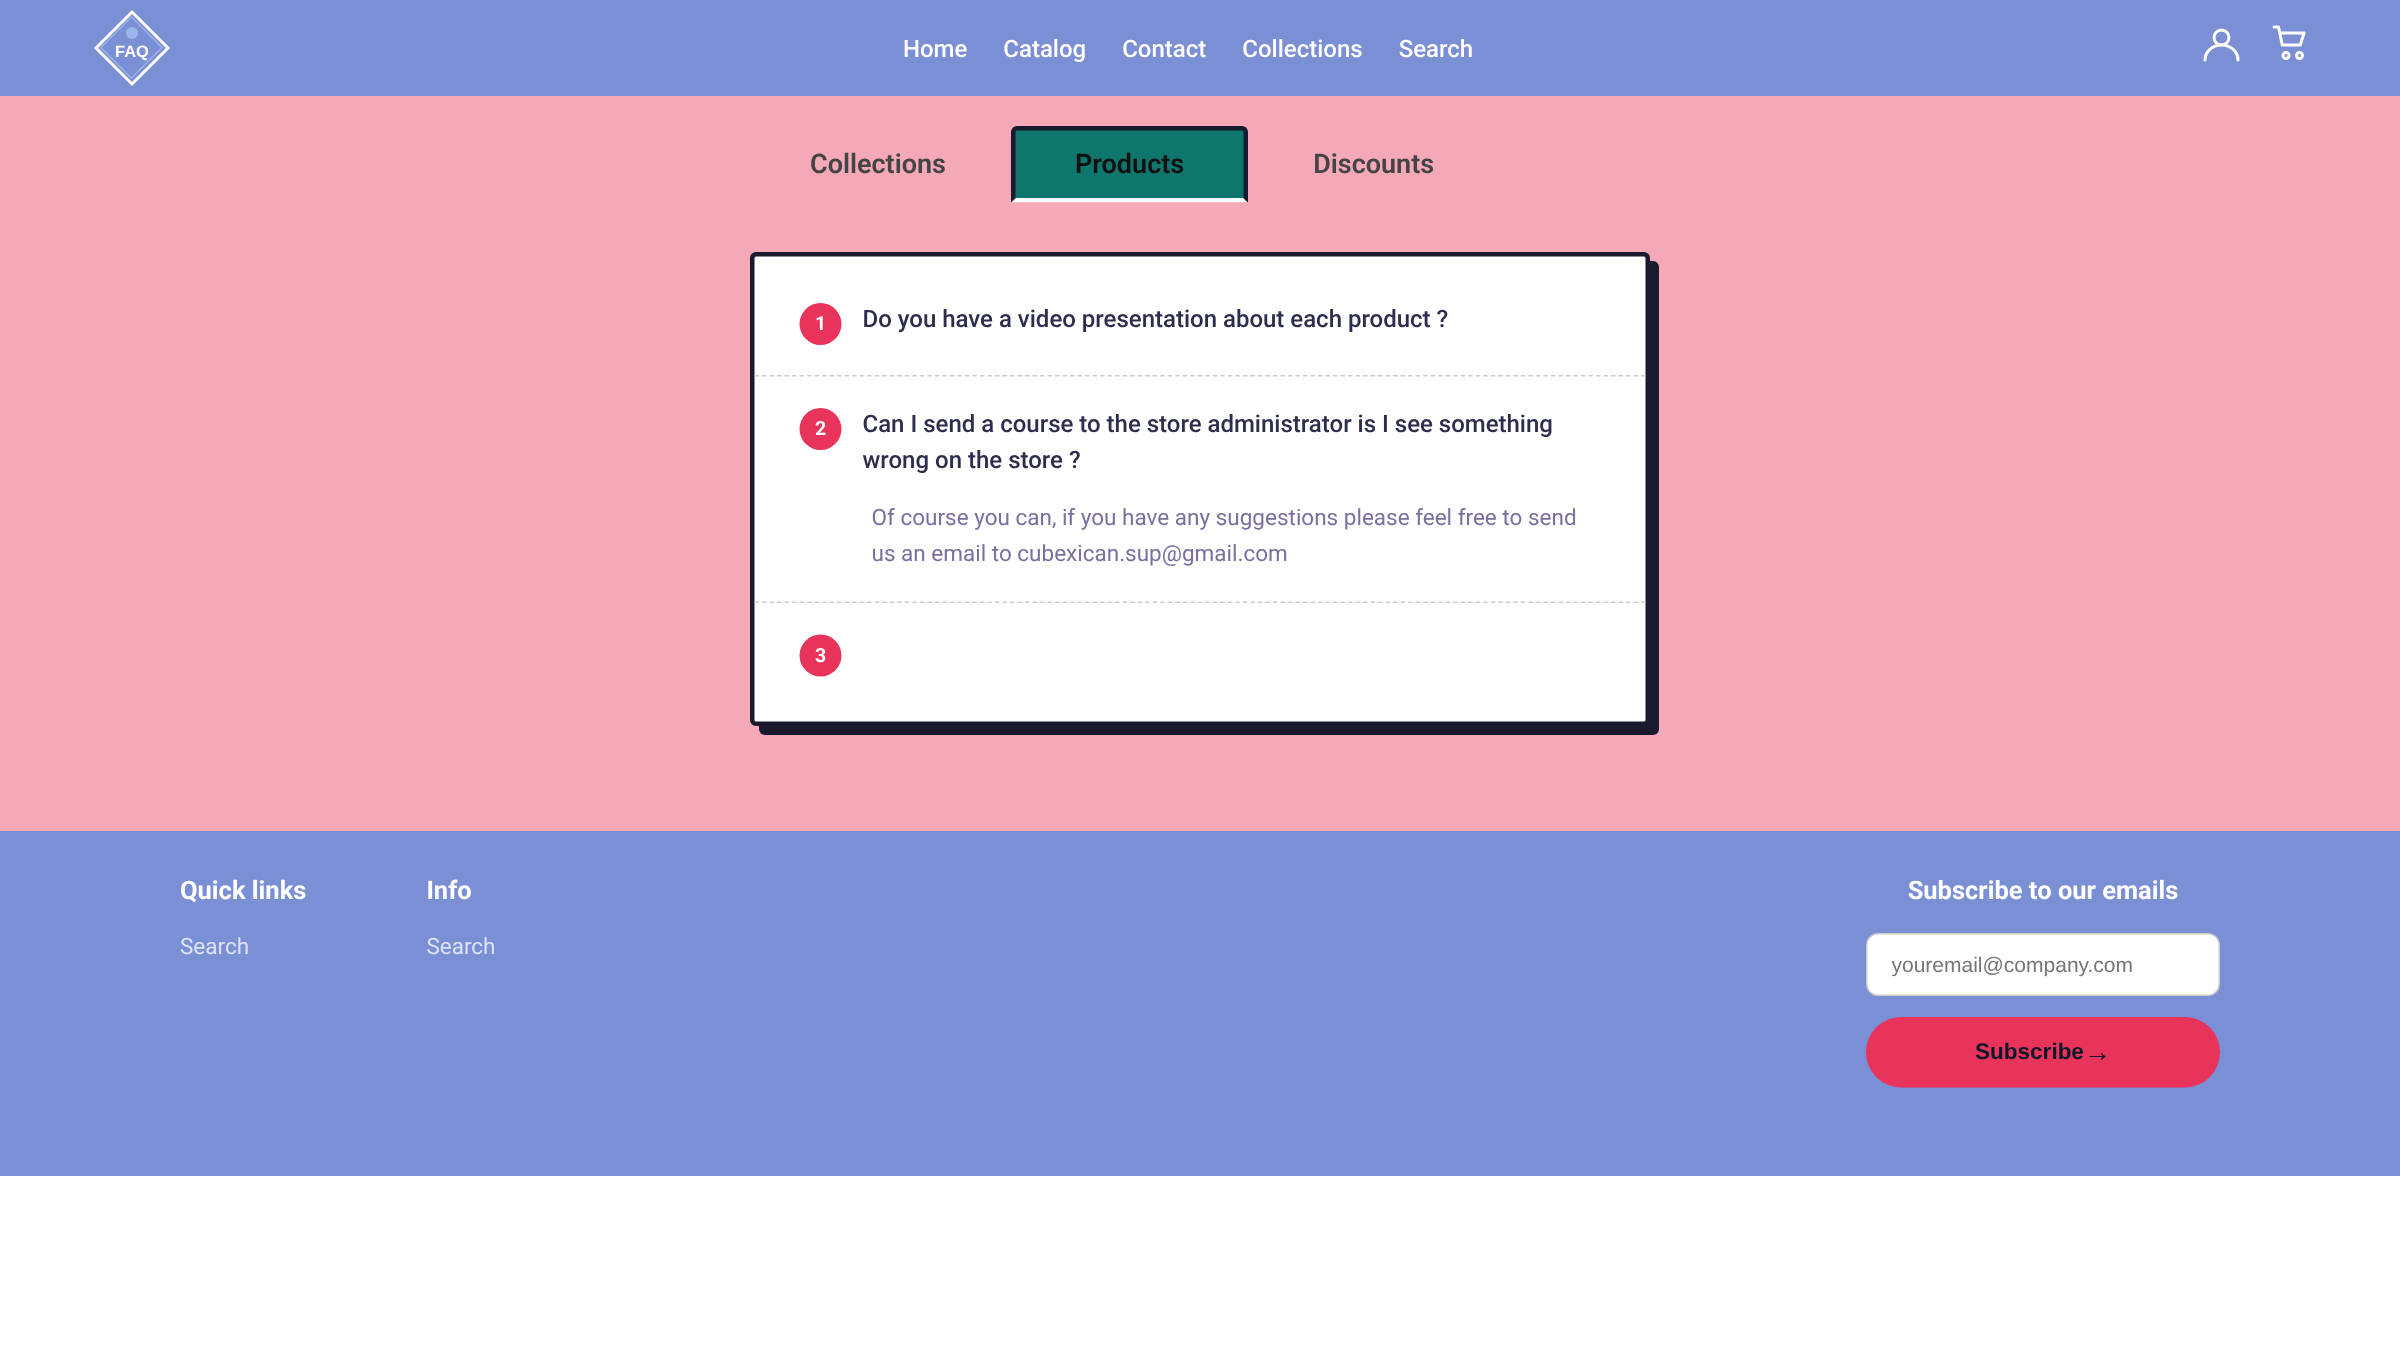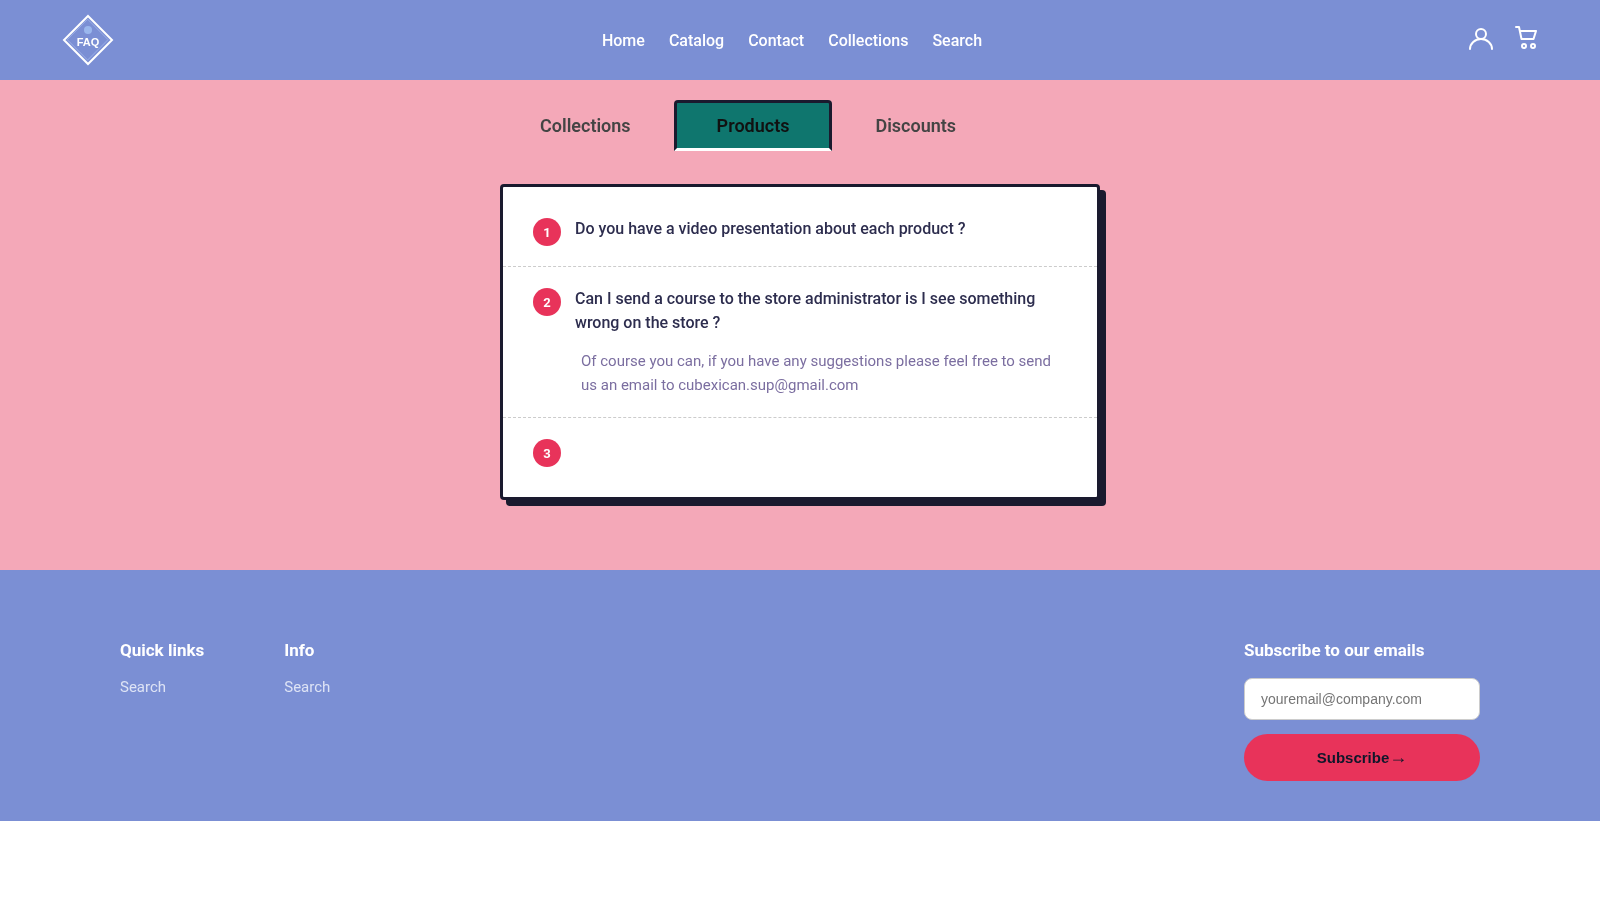--- a/index.html
+++ b/index.html
@@ -1,21 +1,21 @@
 <!DOCTYPE html>
 <html><head>
   <meta charset="utf-8">
   <style>
     * { box-sizing: border-box; margin: 0; padding: 0; }
     body { font-family: -apple-system, BlinkMacSystemFont, 'Segoe UI', Roboto, sans-serif; background: #fff; min-height: 900px; }
 
     
     .header {
       background: #7b8fd4;
-      height: 80px;
+      height: 64px;
       display: flex;
       align-items: center;
       justify-content: space-between;
       padding: 0 60px;
     }
     .logo-wrap {
       display: flex;
       align-items: center;
     }
     .logo-diamond {
@@ -132,21 +132,21 @@
       margin-top: 14px;
       margin-left: 48px;
       font-size: 15px;
       color: #7b6ea0;
       line-height: 1.6;
     }
 
     
     .footer {
       background: #7b8fd4;
-      padding: 70px 120px 40px 120px;
+      padding: 30px 120px 40px 120px;
       display: flex;
       justify-content: space-between;
       align-items: flex-start;
       min-height: 230px;
     }
     .footer-links {
       display: flex;
       gap: 80px;
     }
     .footer-col h3 {
@@ -158,21 +158,21 @@
     .footer-col a {
       display: block;
       color: #dde3f5;
       text-decoration: none;
       font-size: 15px;
       margin-bottom: 8px;
     }
     .footer-subscribe {
       display: flex;
       flex-direction: column;
-      align-items: flex-start;
+      align-items: center;
     }
     .footer-subscribe h3 {
       color: #fff;
       font-size: 17px;
       font-weight: 700;
       margin-bottom: 18px;
     }
     .email-input {
       width: 236px;
       padding: 12px 16px;

